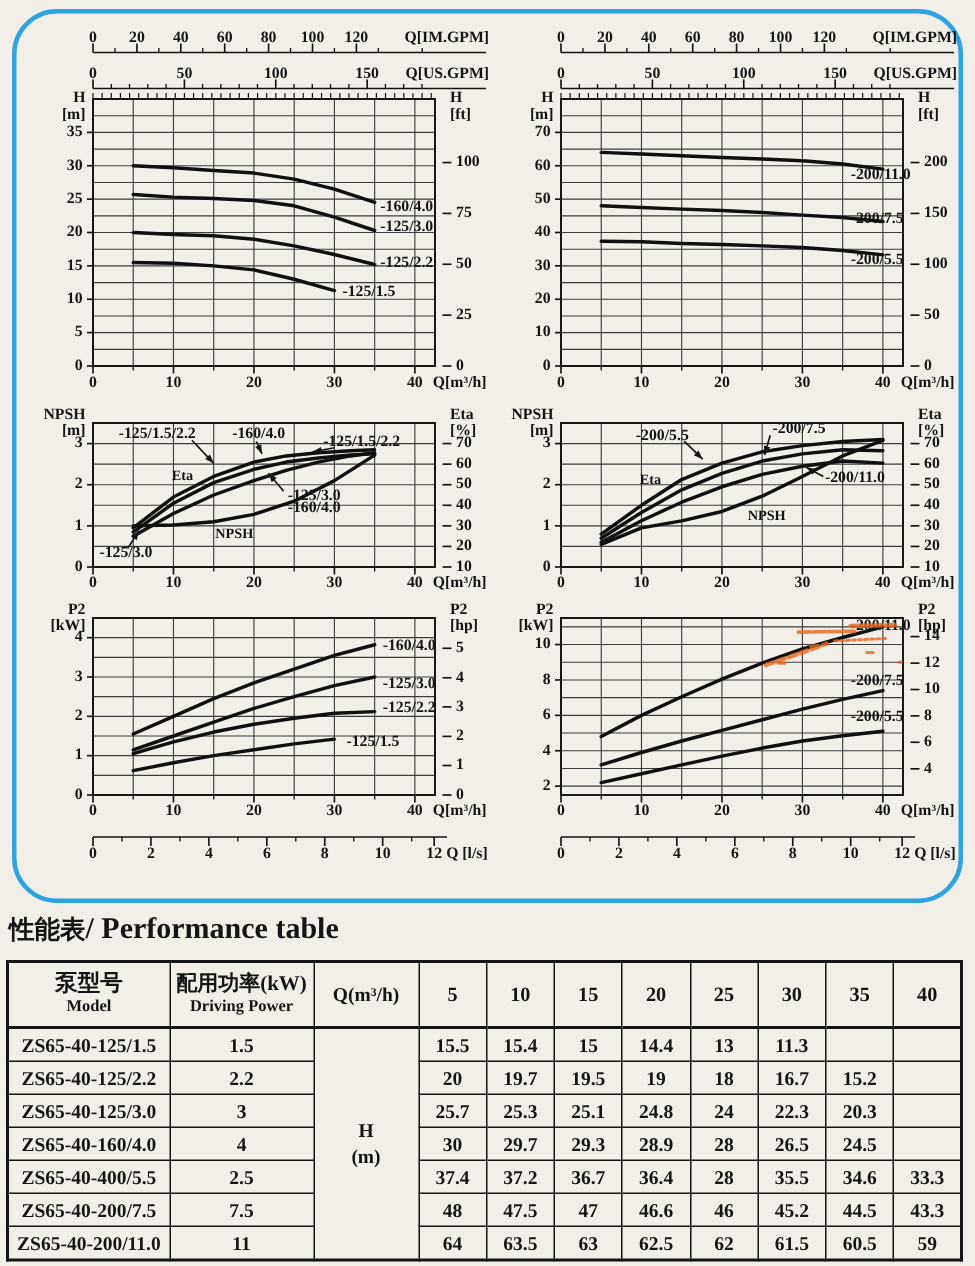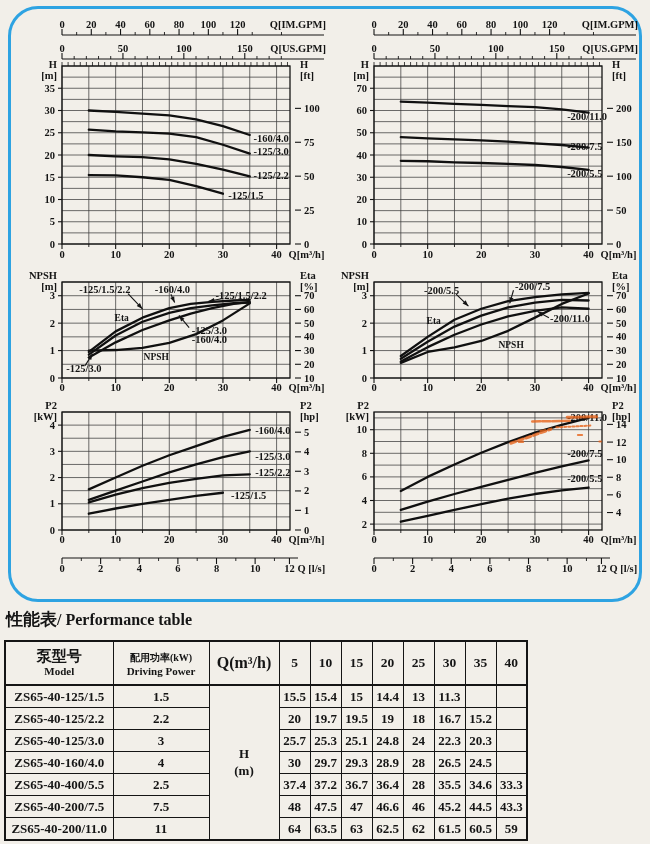--- a/index.html
+++ b/index.html
@@ -11,37 +11,37 @@
   }
   .frame{
     position:absolute;left:8px;top:6px;width:628px;height:590px;
     border:3.5px solid #2ea3e2;border-radius:30px;background:transparent;
   }
   .chart{position:absolute;}
   .chart svg{display:block;}
   .tbl-title{
     position:absolute;left:6px;top:608px;font-size:17px;font-weight:bold;
   }
-  .tbl-title .en{font-size:16px;}
+  .tbl-title .en{font-size:20px;}
   table.perf{
-    position:absolute;left:4px;top:640px;width:524px;
+    position:absolute;left:4px;top:640px;width:638px;
     border-collapse:collapse;table-layout:fixed;
     border:2.6px solid #151515;
   }
   table.perf th,table.perf td{
     border:1.5px solid #151515;text-align:center;vertical-align:middle;
     font-weight:bold;padding:0 2px;overflow:hidden;white-space:nowrap;
   }
   table.perf thead th{border-bottom:2.4px solid #151515;height:42px;}
   table.perf td{height:21px;font-size:13px;}
   td.model{text-align:left;padding-left:4px;font-size:12.5px;}
   th .zh{font-size:15px;display:block;line-height:1.05;}
-  th .zh2{font-size:10px;display:inline;}
+  th .zh2{font-size:14px;display:inline;}
   th .en{font-size:11px;display:block;font-weight:bold;line-height:1.1;}
-  th.qh{font-size:16px;}
+  th.qh{font-size:13px;}
   th.flow{font-size:13.5px;}
   td.hcell{font-size:13.5px;line-height:1.25;}
 </style>
 </head>
 <body>
 
 <div class="frame"></div>
 
 <div class="chart" style="left:16px;top:12px">
     <svg width="312" height="252" viewBox="0 0 312 252">
@@ -763,21 +763,21 @@
       <col>
       <col>
   </colgroup>
   <thead>
     <tr>
       <th>
         <span class="zh">泵型号</span>
         <span class="en">Model</span>
       </th>
       <th>
-        <span class="zh"><span class="zh2">配用功率</span><span style="font-size:10px">(kW)</span></span>
+        <span class="zh"><span class="zh2">配用功率</span><span style="font-size:14px">(kW)</span></span>
         <span class="en">Driving Power</span>
       </th>
       <th class="qh">Q(m³/h)</th>
       <th class="flow">5</th>
       <th class="flow">10</th>
       <th class="flow">15</th>
       <th class="flow">20</th>
       <th class="flow">25</th>
       <th class="flow">30</th>
       <th class="flow">35</th>

